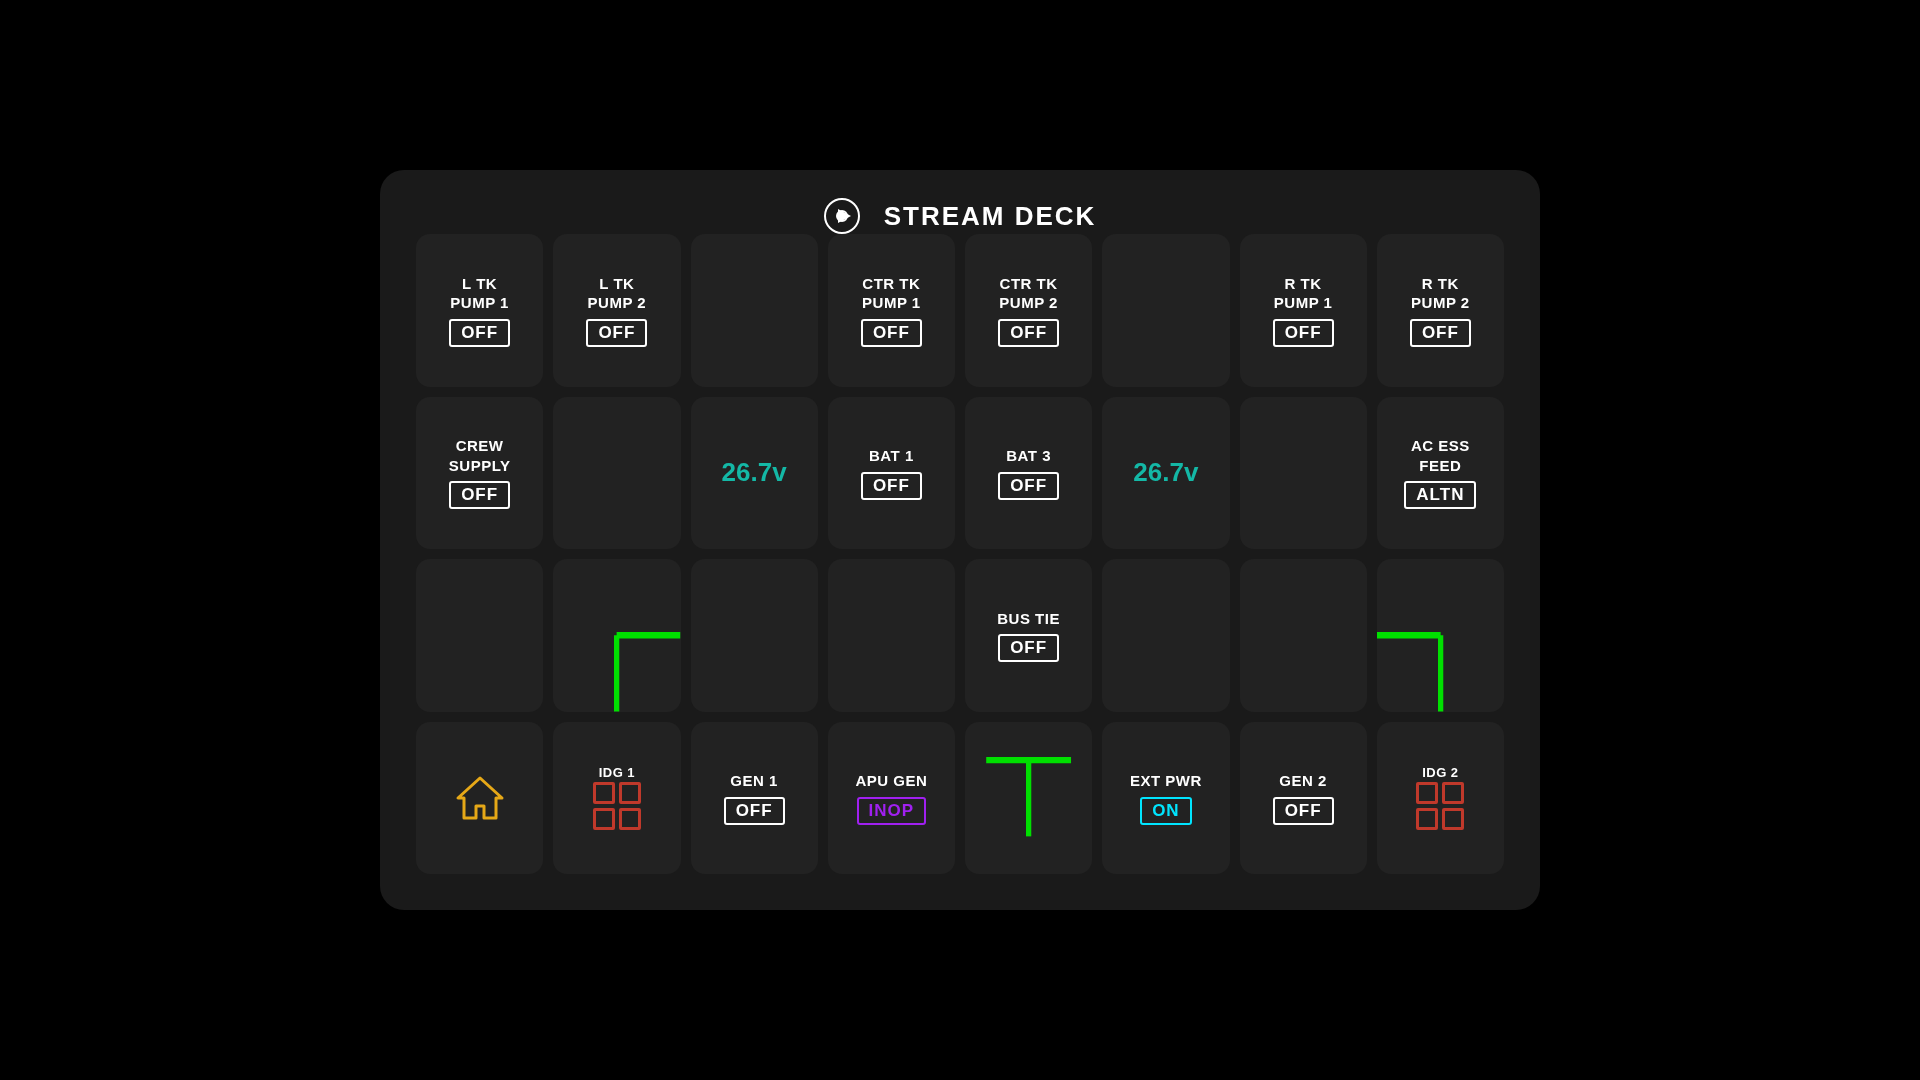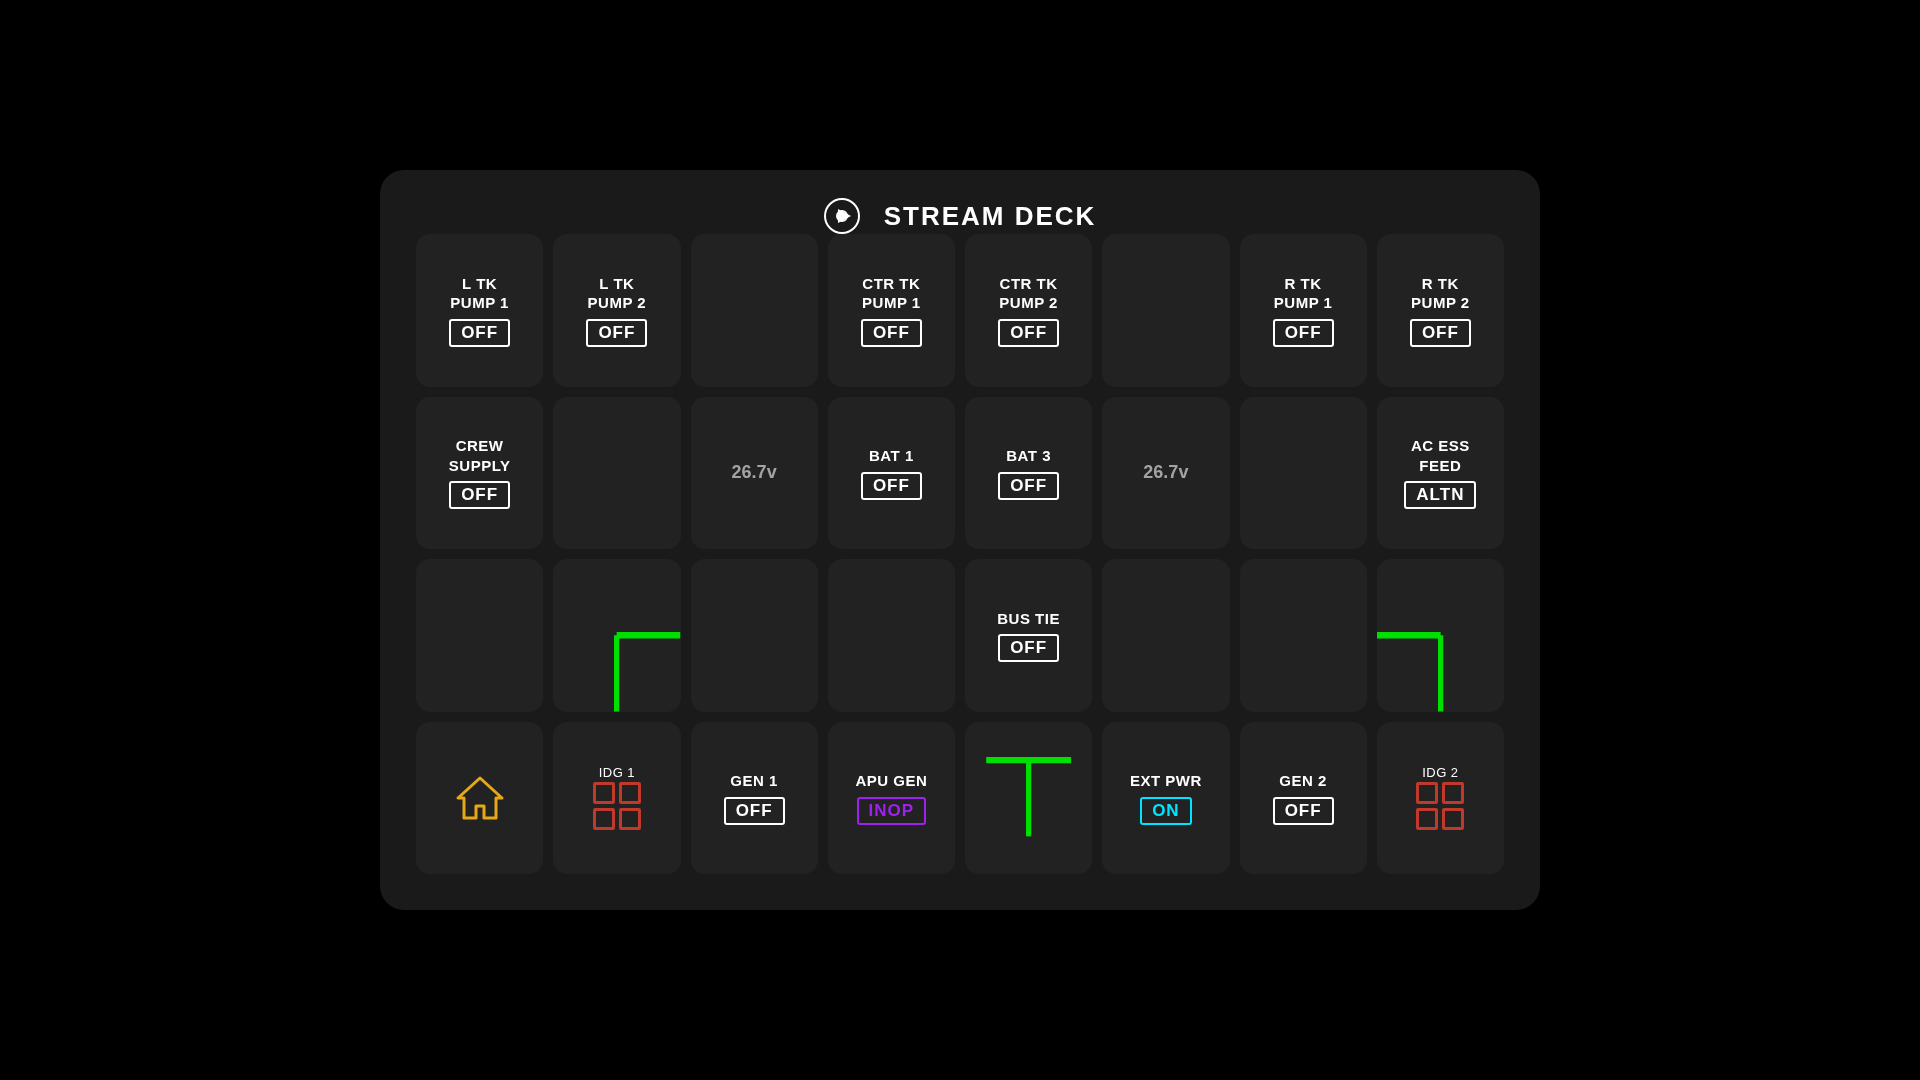--- a/index.html
+++ b/index.html
@@ -77,22 +77,22 @@
     }
     .btn-status.on {
       border-color: #00e5ff;
       color: #00e5ff;
     }
     .btn-status.inop {
       border-color: #a020f0;
       color: #a020f0;
     }
     .btn-voltage {
-      color: #a3a3a3;
-      font-size: 18px;
+      color: #14b8a6;
+      font-size: 26px;
       font-weight: bold;
     }
     
     .btn-hline {
       position: relative;
     }
     .hline {
       position: absolute;
       height: 5px;
       background: #00e000;
@@ -107,21 +107,21 @@
       height: 48px;
     }
     .grid-icon .cell {
       background: transparent;
       border: 3px solid #c0392b;
       border-radius: 2px;
     }
     .btn-label-top {
       color: #fff;
       font-size: 13px;
-      font-weight: normal;
+      font-weight: bold;
       text-align: center;
       line-height: 1.3;
       margin-bottom: 0;
       letter-spacing: 0.5px;
     }
     
     .btn-empty { background: #222; }
   </style>
 </head>
 <body>

